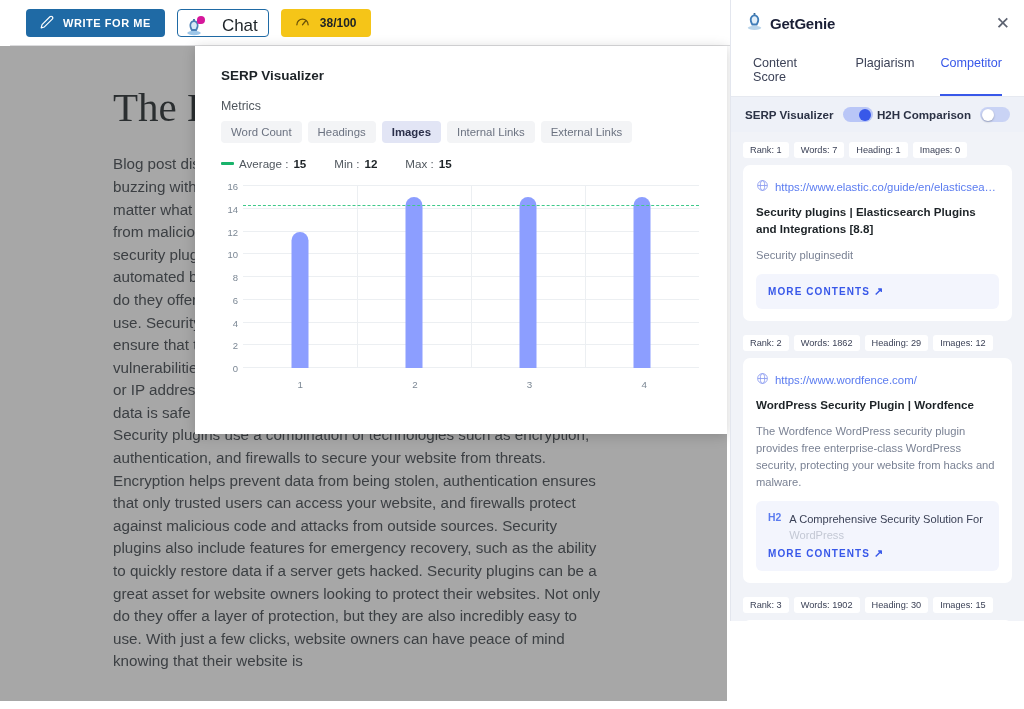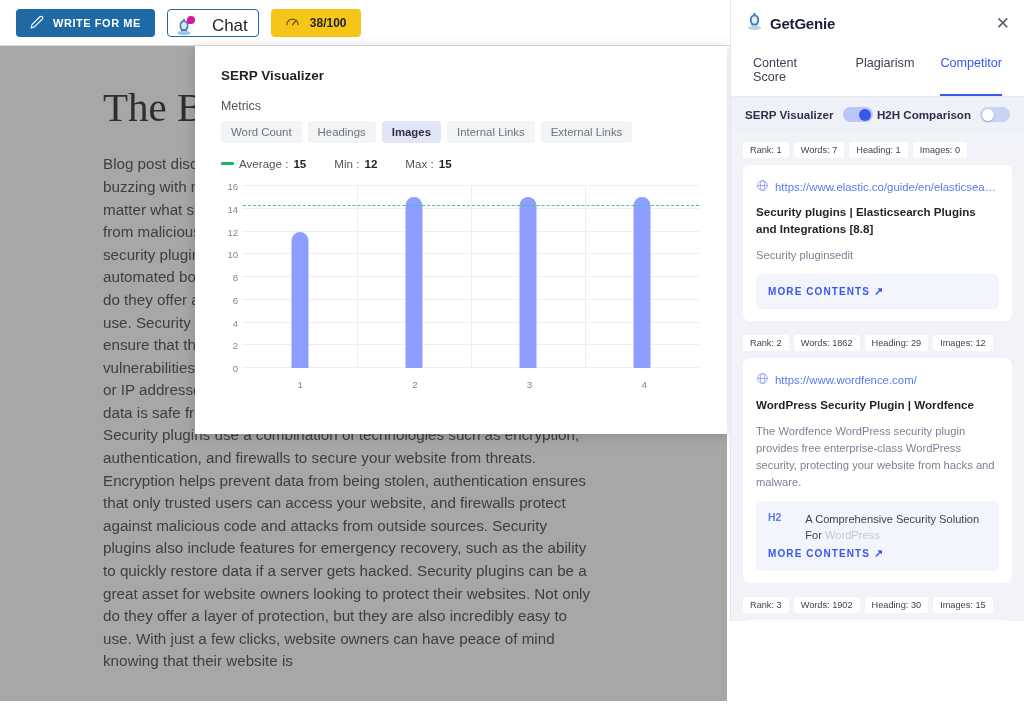--- a/index.html
+++ b/index.html
@@ -4,21 +4,21 @@
 <style>
   * { box-sizing: border-box; margin: 0; padding: 0; }
   html, body {
     width: 1024px; height: 709px;
     font-family: "Liberation Sans", sans-serif;
     background: #fff; overflow: hidden;
   }
   #root { position: relative; width: 1024px; height: 709px; }
 
   
-  .editor-area { position: absolute; inset: 0 294px 0 0; background: #bef264; }
+  .editor-area { position: absolute; inset: 0 294px 0 0; background: #bef264; margin-left: 10px; }
   .toolbar {
     position: absolute; top: 0; left: 0; right: 0; height: 46px;
     background: #fff; border-bottom: 1px solid #dcdcde;
     display: flex; align-items: center; gap: 12px; padding: 0 16px;
   }
   .btn-write {
     display: flex; align-items: center; gap: 9px;
     background: #1f6aa5; color: #fff; border: none; border-radius: 4px;
     height: 28px; padding: 0 14px; font-size: 11px; font-weight: bold;
     letter-spacing: .55px; cursor: pointer;
@@ -125,21 +125,21 @@
           font-size: 9.2px; color: #3c4257; white-space: nowrap; }
   .card { background: #fff; border-radius: 7px; padding: 13px 13px 12px; }
   .url-row { display: flex; align-items: center; gap: 6px; margin-bottom: 8px; }
   .url { font-size: 11.4px; color: #5a7bf0; white-space: nowrap;
          overflow: hidden; text-overflow: ellipsis; cursor: pointer; }
   .card-title { font-size: 11.6px; font-weight: bold; color: #1d2327;
                 line-height: 1.45; margin-bottom: 9px; }
   .card-desc { font-size: 11.2px; color: #7a8294; line-height: 1.5; }
   .more-box { background: #f3f5fd; border-radius: 6px; margin-top: 11px;
               padding: 11px 12px; }
-  .h2-row { display: flex; gap: 24px; margin-bottom: 4px; }
+  .h2-row { display: flex; gap: 8px; margin-bottom: 4px; }
   .h2-tag { font-size: 10.4px; font-weight: bold; color: #5a7bf0; flex: 0 0 auto; }
   .h2-txt { font-size: 11.1px; color: #3c4257; line-height: 1.4; }
   .h2-txt .faded { color: #c3c8d4; }
   .more-btn { display: block; margin: 0 auto; background: none; border: none;
               font-size: 10px; font-weight: bold; letter-spacing: 1.1px;
               color: #3858e9; cursor: pointer; text-align: left; width: 100%; }
   .more-btn .arr { font-size: 11px; }
 </style>
 </head>
 <body>

